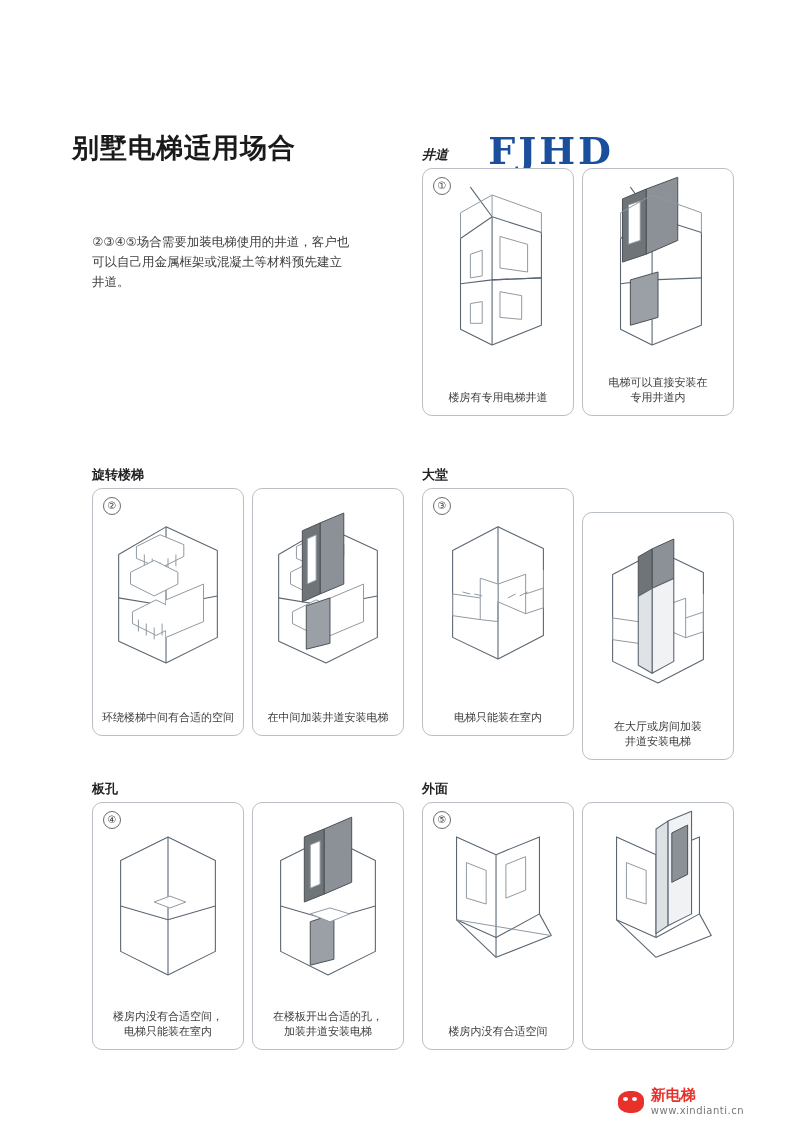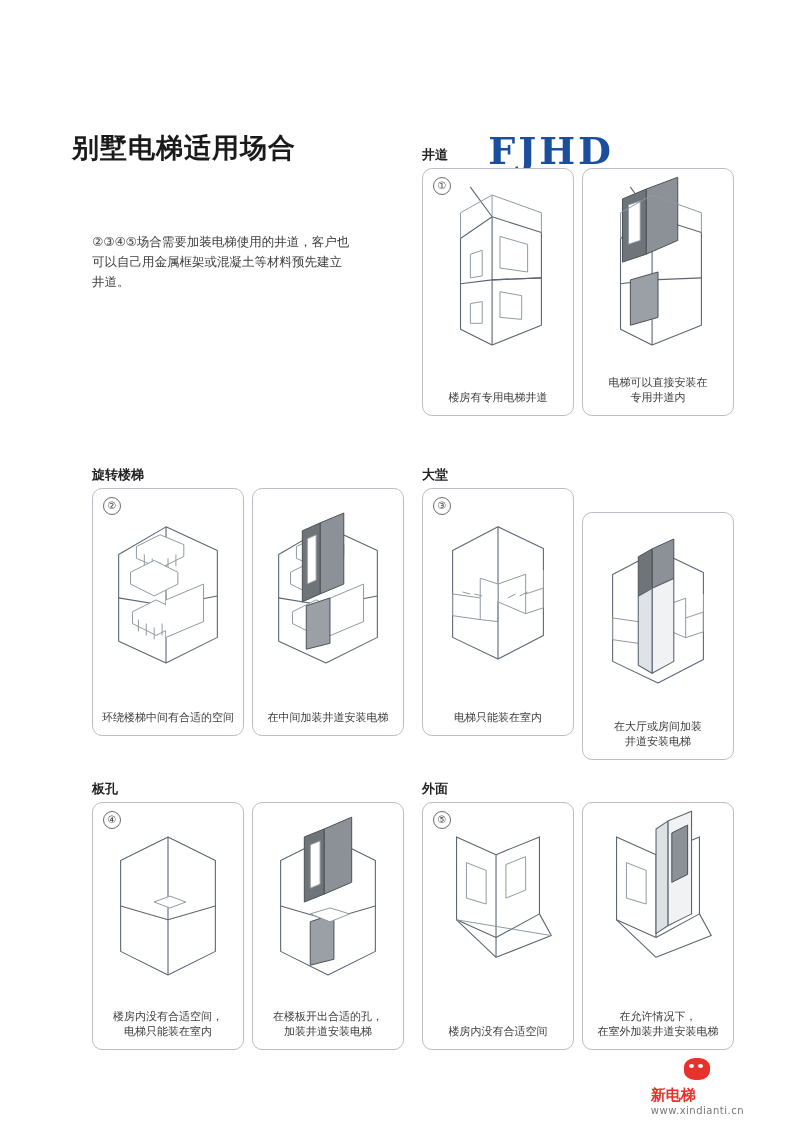--- a/index.html
+++ b/index.html
@@ -114,21 +114,20 @@
   }
 
   
   .footer {
     position: absolute;
     right: 56px;
     bottom: 22px;
     display: flex;
     align-items: center;
     gap: 7px;
-    flex-direction: column;
   }
   .wechat {
     width: 26px;
     height: 22px;
     background: #e8312a;
     border-radius: 11px / 9px;
     position: relative;
   }
   .wechat:before {
     content: "";
@@ -173,21 +172,21 @@
 
 <div class="page">
 
   <div class="header">
     <div class="title">别墅电梯适用场合</div>
     <div class="brand">FJHD</div>
   </div>
 
   <div class="intro">②③④⑤场合需要加装电梯使用的井道，客户也可以自己用金属框架或混凝土等材料预先建立井道。</div>
 
-  <div class="group-label" style="left:422px; top:146px;">井道</div>
+  <div class="group-label" style="left:422px; top:146px;font-style:italic;">井道</div>
 
   <div class="panel" style="left:422px; top:168px; width:152px; height:248px;">
     <div class="num">①</div>
     <div class="art">
       <svg viewBox="0 0 152 206" preserveAspectRatio="xMidYMid meet">
         <g class="stroke">
           <path d="M38 70 L70 48 L120 64 L120 158 L70 178 L38 162 Z"></path>
           <path d="M70 48 L70 178"></path>
           <path d="M38 116 L70 112 L120 110"></path>
           <path d="M70 112 L120 110"></path>
@@ -408,22 +407,20 @@
         <g>
           <path class="stroke" d="M86 18 L110 8 L110 112 L86 124 Z" style="fill:#f0f2f3"></path>
           <path class="stroke" d="M74 26 L86 18 L86 124 L74 132 Z" style="fill:#dde1e4"></path>
           <path class="fillgray2" d="M90 30 L106 22 L106 72 L90 80 Z"></path>
         </g>
         <g class="stroke-l">
           <path d="M44 60 L64 68 L64 102 L44 96 Z" style="fill:#fff"></path>
         </g>
       </svg>
     </div>
-    <div class="caption">在允许情况下，
-在室外加装井道安装电梯</div>
   </div>
 
   <div class="footer">
     <div class="wechat"></div>
     <div class="footer-text">
       <div class="footer-title">新电梯</div>
       <div class="footer-sub">www.xindianti.cn</div>
     </div>
   </div>
 

